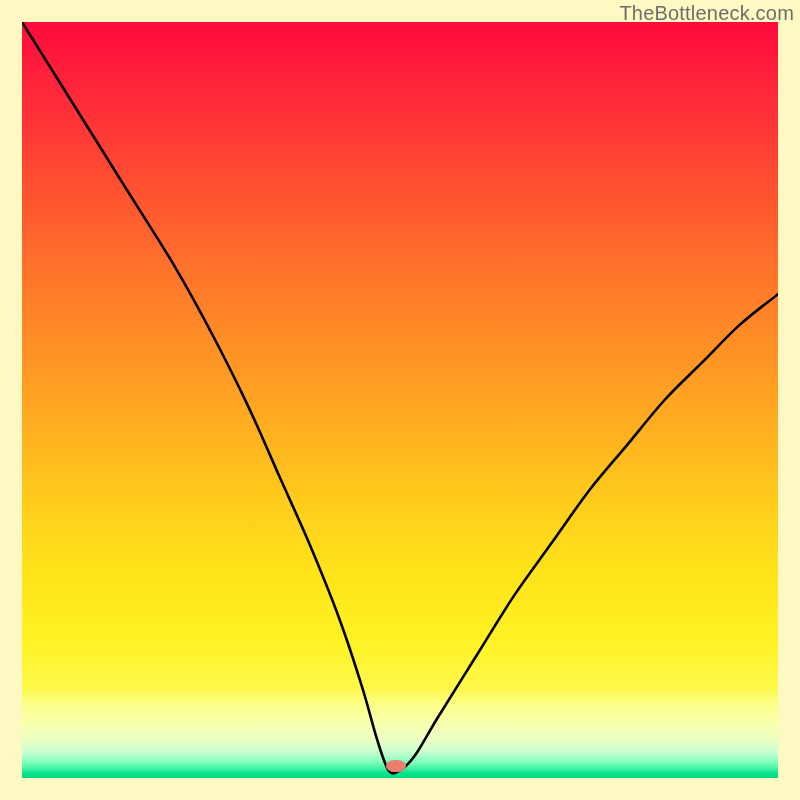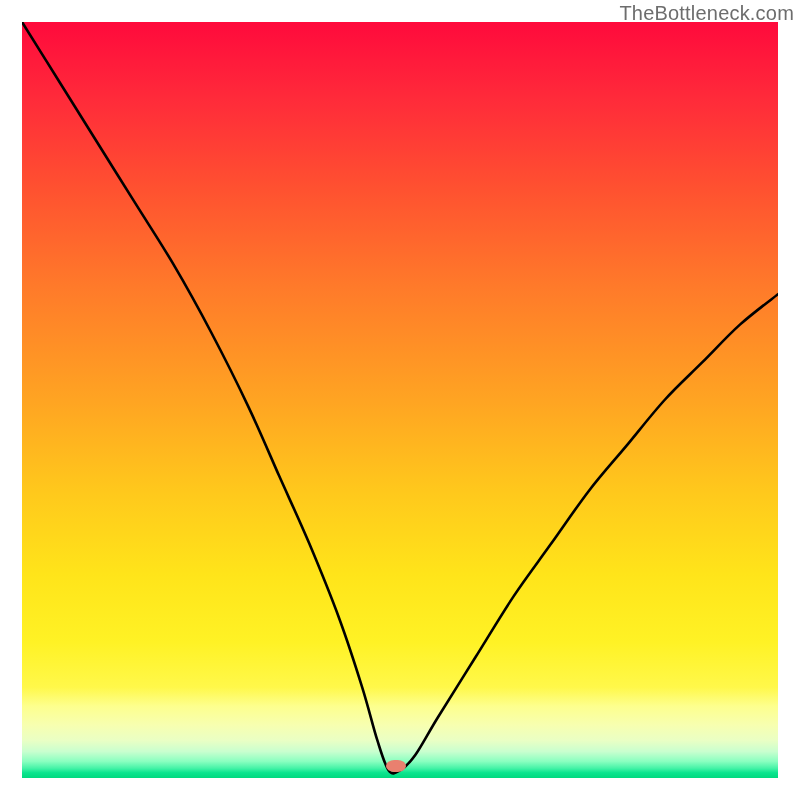--- a/index.html
+++ b/index.html
@@ -10,21 +10,21 @@
     background: #000;
     overflow: hidden;
     font-family: Arial, Helvetica, sans-serif;
   }
   .frame {
     position: absolute;
     left: 0;
     top: 0;
     width: 800px;
     height: 800px;
-    background: #ffffff;
+    background: #fef9c3;
   }
   .plot {
     position: absolute;
     left: 22px;
     top: 22px;
     width: 756px;
     height: 756px;
     
     background:
       

